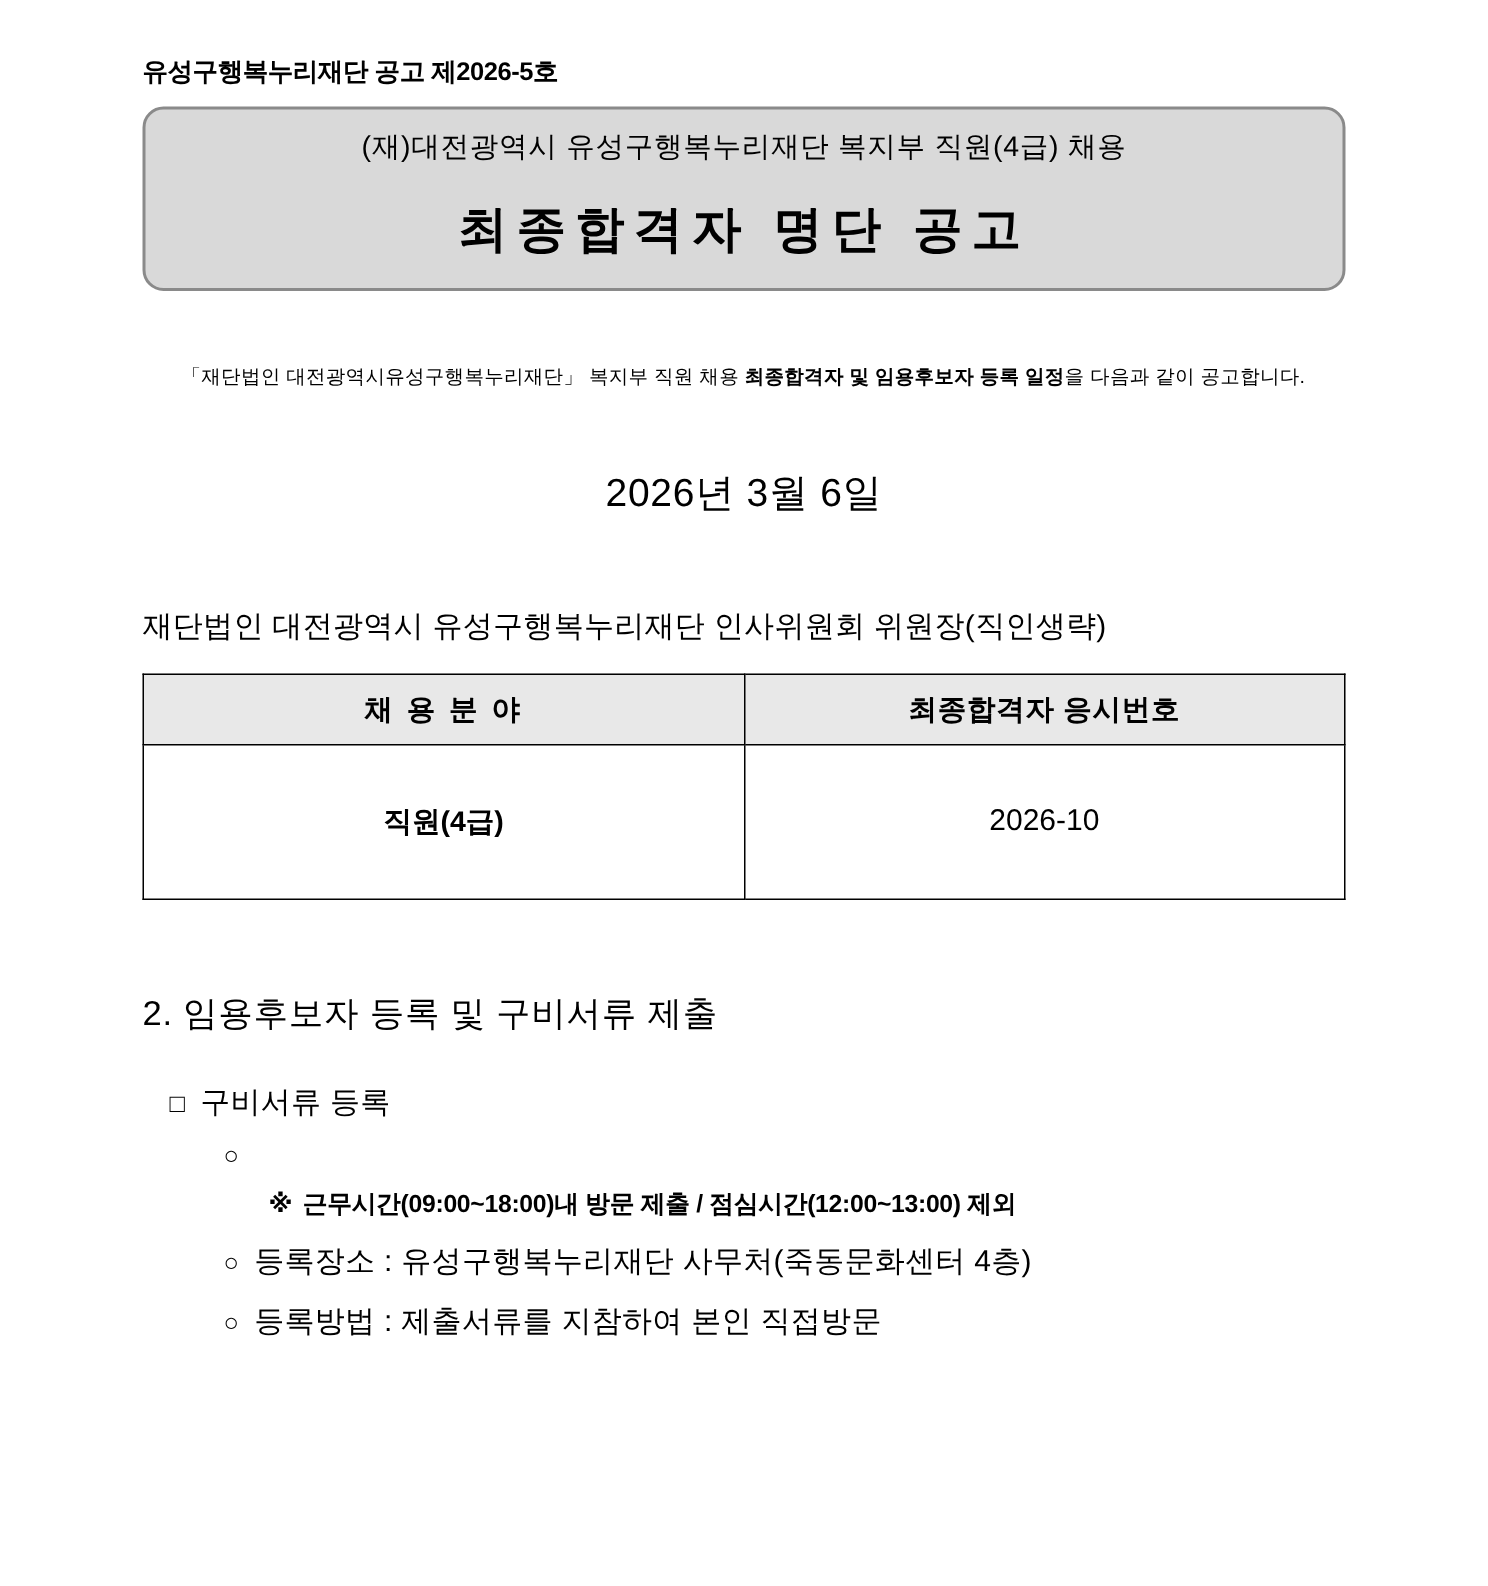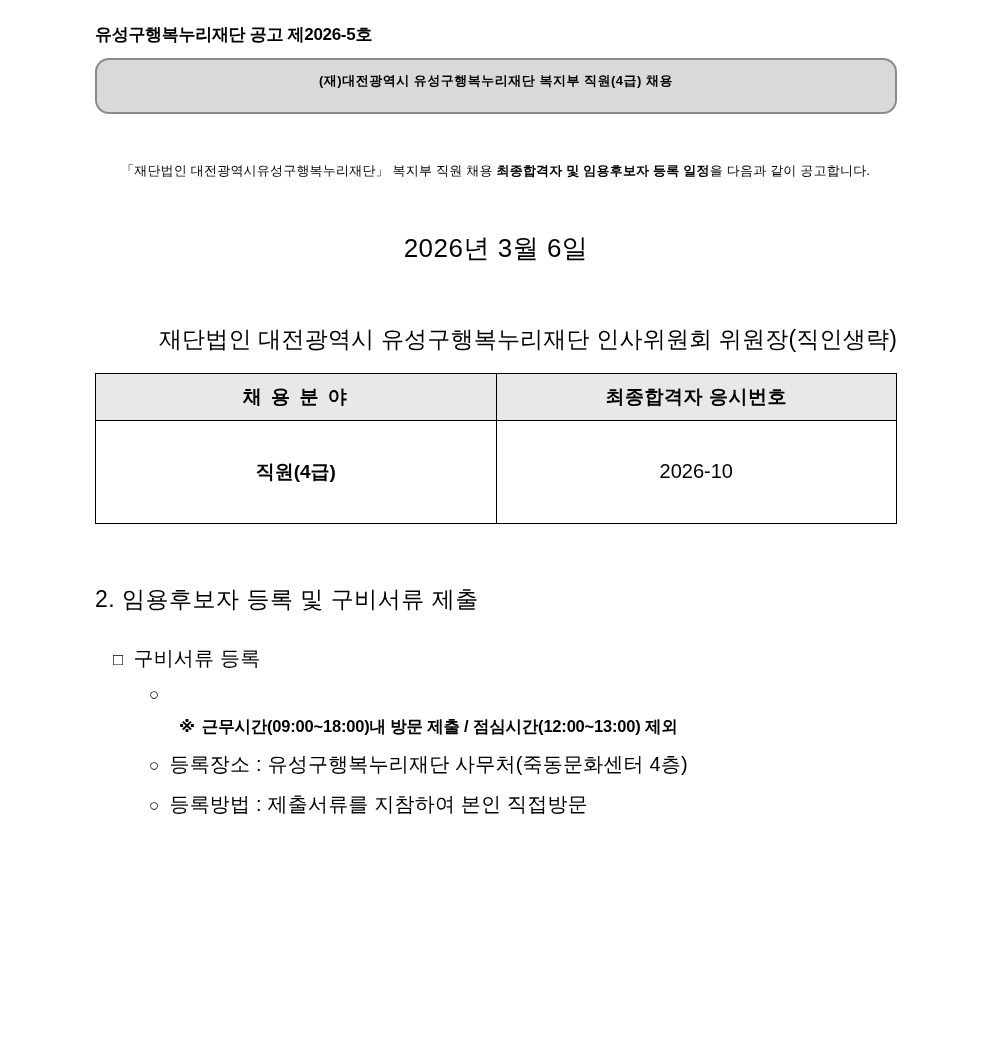--- a/index.html
+++ b/index.html
@@ -19,36 +19,36 @@
     position: relative;
     width: 992px;
     height: 1057px;
     box-sizing: border-box;
     padding: 0 95px;
   }
   .doc-number {
     font-size: 17px;
     font-weight: bold;
     letter-spacing: -0.3px;
-    padding-top: 23px;
+    padding-top: 36px;
     margin-bottom: 12px;
   }
   .title-box {
     border: 2px solid #8a8a8a;
     border-radius: 14px;
     background: #d9d9d9;
     text-align: center;
     padding: 12px 10px 16px 10px;
     margin: 0 0 0 0;
   }
   .title-sub {
-    font-size: 13px;
-    font-weight: bold;
-    letter-spacing: 0.5px;
-    margin-bottom: 6px;
+    font-size: 19px;
+    font-weight: normal;
+    letter-spacing: 0.5px;
+    margin-bottom: 20px;
   }
   .title-main {
     font-size: 33px;
     font-weight: bold;
     letter-spacing: 6px;
   }
   .intro {
     margin-top: 46px;
     font-size: 13px;
     line-height: 1.75;
@@ -63,22 +63,22 @@
     font-weight: bold;
   }
   .date-line {
     margin-top: 48px;
     text-align: center;
     font-size: 26px;
     letter-spacing: 0.5px;
   }
   .org-line {
     margin-top: 58px;
-    text-align: right;
-    font-size: 23px;
+    text-align: left;
+    font-size: 20px;
     letter-spacing: 0.2px;
   }
   .section-heading {
     margin-top: 54px;
     font-size: 22px;
     font-weight: bold;
     letter-spacing: -0.2px;
   }
   table.result-table {
     margin-top: 18px;
@@ -158,20 +158,21 @@
 </style>
 </head>
 <body>
 
 <div class="page">
 
   <div class="doc-number">유성구행복누리재단 공고 제2026-5호</div>
 
   <div class="title-box">
     <div class="title-sub">(재)대전광역시 유성구행복누리재단 복지부 직원(4급) 채용</div>
+    <div class="title-main">최종합격자 명단 공고</div>
   </div>
 
   <div class="intro">
     <span class="indent"></span><span>「재단법인 대전광역시유성구행복누리재단」 복지부 직원 채용 </span><span class="b">최종</span><span class="b">합격자 및 임용후보자 등록 일정</span><span>을 다음과 같이 공고합니다.</span>
   </div>
 
   <div class="date-line">2026년 3월 6일</div>
 
   <div class="org-line">재단법인 대전광역시 유성구행복누리재단 인사위원회 위원장(직인생략)</div>
 

